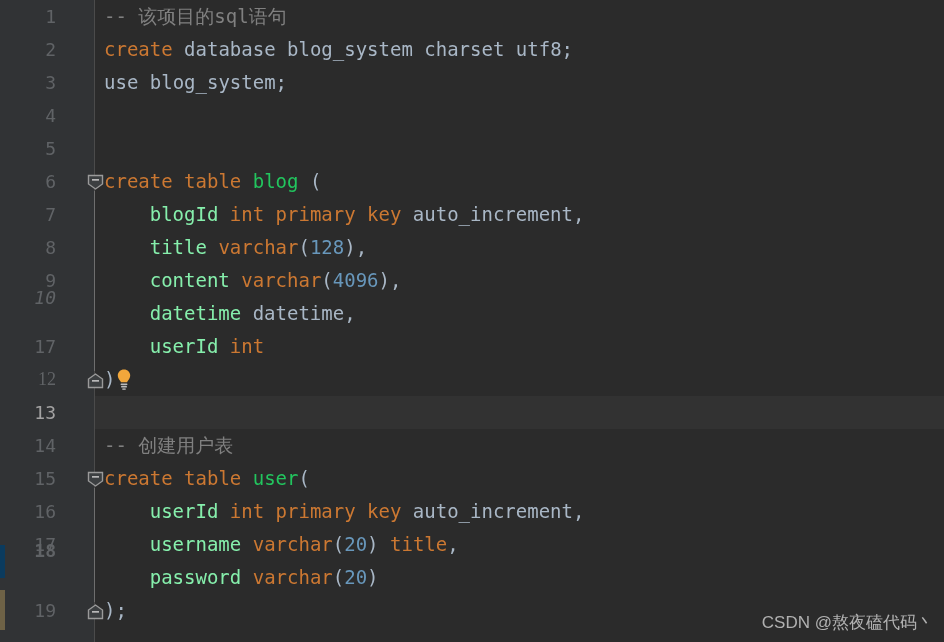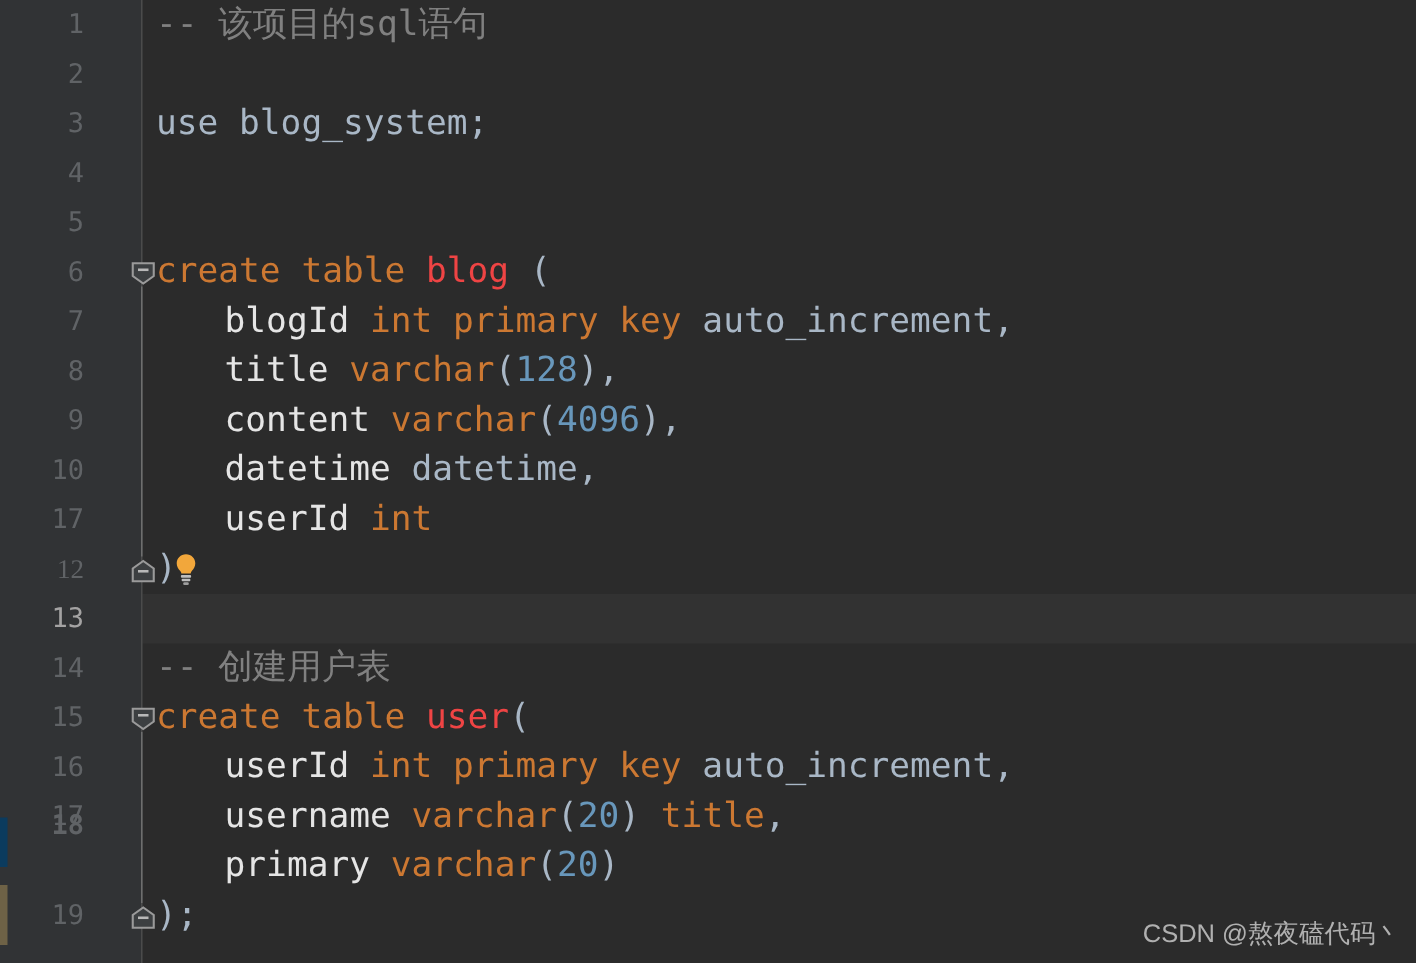--- a/index.html
+++ b/index.html
@@ -99,31 +99,31 @@
     left: 0; top: 0;
     width: 944px; height: 642px;
     z-index: 5;
     pointer-events: none;
   }
   .codeline {
     position: absolute;
     left: 104px;
     height: 33px;
     line-height: 33px;
-    font-size: 23px;
+    font-size: 19px;
     letter-spacing: 0px;
     white-space: pre;
     color: #a9b7c6;
   }
   .kw    { color: #cc7832; }
   .ident { color: #a9b7c6; }
-  .col   { color: #e5e5e5; }
+  .col   { color: #86efac; }
   .num   { color: #6897bb; }
   .cmt   { color: #808080; }
-  .tbl   { color: #ef4444; }
+  .tbl   { color: #22c55e; }
 
   
   .bulb {
     position: absolute;
     z-index: 6;
     width: 20px; height: 24px;
   }
   .bulb svg { display: block; }
 
   
@@ -159,21 +159,21 @@
   <div id="linenos">
       <div class="lineno" style="top: 0px;">1</div>
       <div class="lineno" style="top: 33px;">2</div>
       <div class="lineno" style="top: 66px;">3</div>
       <div class="lineno" style="top: 99px;">4</div>
       <div class="lineno" style="top: 132px;">5</div>
       <div class="lineno" style="top: 165px;">6</div>
       <div class="lineno" style="top: 198px;">7</div>
       <div class="lineno" style="top: 231px;">8</div>
       <div class="lineno" style="top: 264px;">9</div>
-      <div class="lineno" style="top: 297px;">10</div>
+      <div class="lineno" style="top: 281px; font-style: italic;">10</div>
       <div class="lineno" style="top: 330px;">17</div>
       <div class="lineno" style="top: 363px; font-family: Liberation Serif, serif;">12</div>
       <div class="lineno current" style="top: 396px; padding-left: 25px;">13</div>
       <div class="lineno" style="top: 429px;">14</div>
       <div class="lineno" style="top: 462px;">15</div>
       <div class="lineno" style="top: 495px;">16</div>
       <div class="lineno" style="top: 528px;">17</div>
       <div class="lineno" style="top: 534px; font-weight: bold;">18</div>
       <div class="lineno" style="top: 594px;">19</div>
     </div>
@@ -205,35 +205,36 @@
       <div class="fold" style="top: 594px;">
         <svg width="19" height="19" viewBox="0 0 19 19">
           <path d="M2.5 16.5h14V8l-7-5-7 5z" fill="#3c3f41" stroke="#9a9a9a" stroke-width="1.4"></path>
           <rect x="6" y="9" width="7" height="1.7" fill="#b8b8b8"></rect>
         </svg>
       </div>
     </div>
 
   <div class="code" id="code">
       <div class="codeline" style="top: 0px; left: 104px;"><span class="cmt">-- 该项目的sql语句</span></div>
+      <div class="codeline" style="top: 33px; left: 104px;"><span class="kw">create</span><span class="ident"> database blog_system charset utf8;</span></div>
       <div class="codeline" style="top: 66px; left: 104px;"><span class="ident">use blog_system;</span></div>
       <div class="codeline" style="top: 99px; left: 104px;"></div>
       <div class="codeline" style="top: 165px; left: 104px;"><span class="kw">create table</span><span class="ident"> </span><span class="tbl">blog</span><span class="ident"> (</span></div>
       <div class="codeline" style="top: 198px; left: 149.72px;"><span class="col">blogId</span><span class="ident"> </span><span class="kw">int primary key</span><span class="ident"> auto_increment,</span></div>
       <div class="codeline" style="top: 231px; left: 149.72px;"><span class="col">title</span><span class="ident"> </span><span class="kw">varchar</span><span class="ident">(</span><span class="num">128</span><span class="ident">),</span></div>
       <div class="codeline" style="top: 264px; left: 149.72px;"><span class="col">content</span><span class="ident"> </span><span class="kw">varchar</span><span class="ident">(</span><span class="num">4096</span><span class="ident">),</span></div>
       <div class="codeline" style="top: 297px; left: 149.72px;"><span class="col">datetime</span><span class="ident"> datetime,</span></div>
       <div class="codeline" style="top: 330px; left: 149.72px;"><span class="col">userId</span><span class="ident"> </span><span class="kw">int</span></div>
       <div class="codeline" style="top: 363px; left: 104px;"><span class="ident">)</span></div>
       <div class="codeline" style="top: 396px; left: 104px;"></div>
       <div class="codeline" style="top: 429px; left: 104px;"><span class="cmt">-- 创建用户表</span></div>
       <div class="codeline" style="top: 462px; left: 104px;"><span class="kw">create table</span><span class="ident"> </span><span class="tbl">user</span><span class="ident">(</span></div>
       <div class="codeline" style="top: 495px; left: 149.72px;"><span class="col">userId</span><span class="ident"> </span><span class="kw">int primary key</span><span class="ident"> auto_increment,</span></div>
       <div class="codeline" style="top: 528px; left: 149.72px;"><span class="col">username</span><span class="ident"> </span><span class="kw">varchar</span><span class="ident">(</span><span class="num">20</span><span class="ident">) </span><span class="kw">title</span><span class="ident">,</span></div>
-      <div class="codeline" style="top: 561px; left: 149.72px;"><span class="col">primary</span><span class="ident"> </span><span class="kw">varchar</span><span class="ident">(</span><span class="num">20</span><span class="ident">)</span></div>
+      <div class="codeline" style="top: 561px; left: 149.72px;"><span class="col">password</span><span class="ident"> </span><span class="kw">varchar</span><span class="ident">(</span><span class="num">20</span><span class="ident">)</span></div>
       <div class="codeline" style="top: 594px; left: 104px;"><span class="ident">);</span></div>
     </div>
 
   <div class="bulb" id="bulb" title="Show Context Actions" style="top: 368px; left: 114px;">
     <svg width="20" height="24" viewBox="0 0 20 24">
       <path d="M10 1.5c-3.6 0-6.2 2.7-6.2 6 0 2.2 1.1 3.7 2.1 4.9.6.7.9 1.2 1 1.9h6.2c.1-.7.4-1.2 1-1.9 1-1.2 2.1-2.7 2.1-4.9 0-3.3-2.6-6-6.2-6z" fill="#f2a73b"></path>
       <rect x="6.6" y="15.4" width="6.8" height="1.7" rx=".6" fill="#bdbdbd"></rect>
       <rect x="7.1" y="17.8" width="5.8" height="1.7" rx=".6" fill="#bdbdbd"></rect>
       <rect x="8.1" y="20.2" width="3.8" height="1.8" rx=".9" fill="#9e9e9e"></rect>
     </svg>

